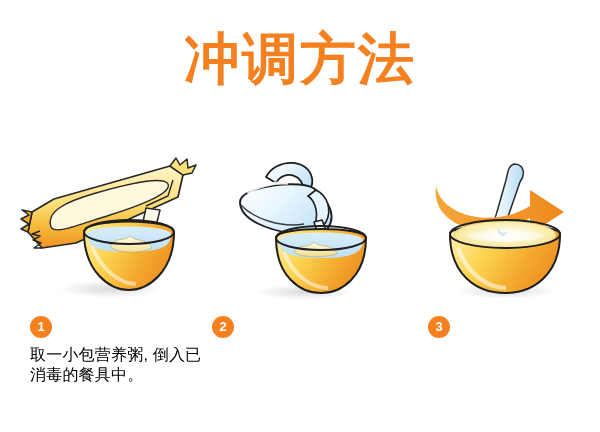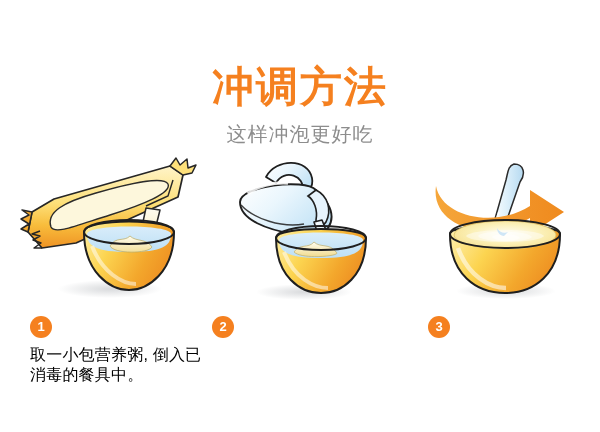--- a/index.html
+++ b/index.html
@@ -25,22 +25,22 @@
   
   .header {
     position: absolute;
     top: 0;
     left: 0;
     width: 600px;
     text-align: center;
   }
   .title {
     margin: 0;
-    padding-top: 64px;
-    font-size: 42px;
+    padding-top: 36px;
+    font-size: 56px;
     line-height: 46px;
     font-weight: bold;
     color: #f5801f;
     letter-spacing: 2px;
   }
   .subtitle {
     margin: 0;
     padding-top: 12px;
     font-size: 20px;
     line-height: 24px;
@@ -101,21 +101,20 @@
     letter-spacing: 0.2px;
   }
 </style>
 </head>
 <body>
 
 <div id="poster">
 
   <div class="header">
     <h1 class="title">冲调方法</h1>
-    <p class="subtitle">这样冲泡更好吃</p>
   </div>
 
   <div class="illus-row">
 
     <div class="illus" id="illus-1">
       <svg width="190" height="160" viewBox="0 0 190 160" xmlns="http://www.w3.org/2000/svg">
         <defs>
           <linearGradient id="g-sachet" x1="0" y1="0" x2="0" y2="1">
             <stop offset="0%" stop-color="#fff4c9"></stop>
             <stop offset="45%" stop-color="#fde07a"></stop>

